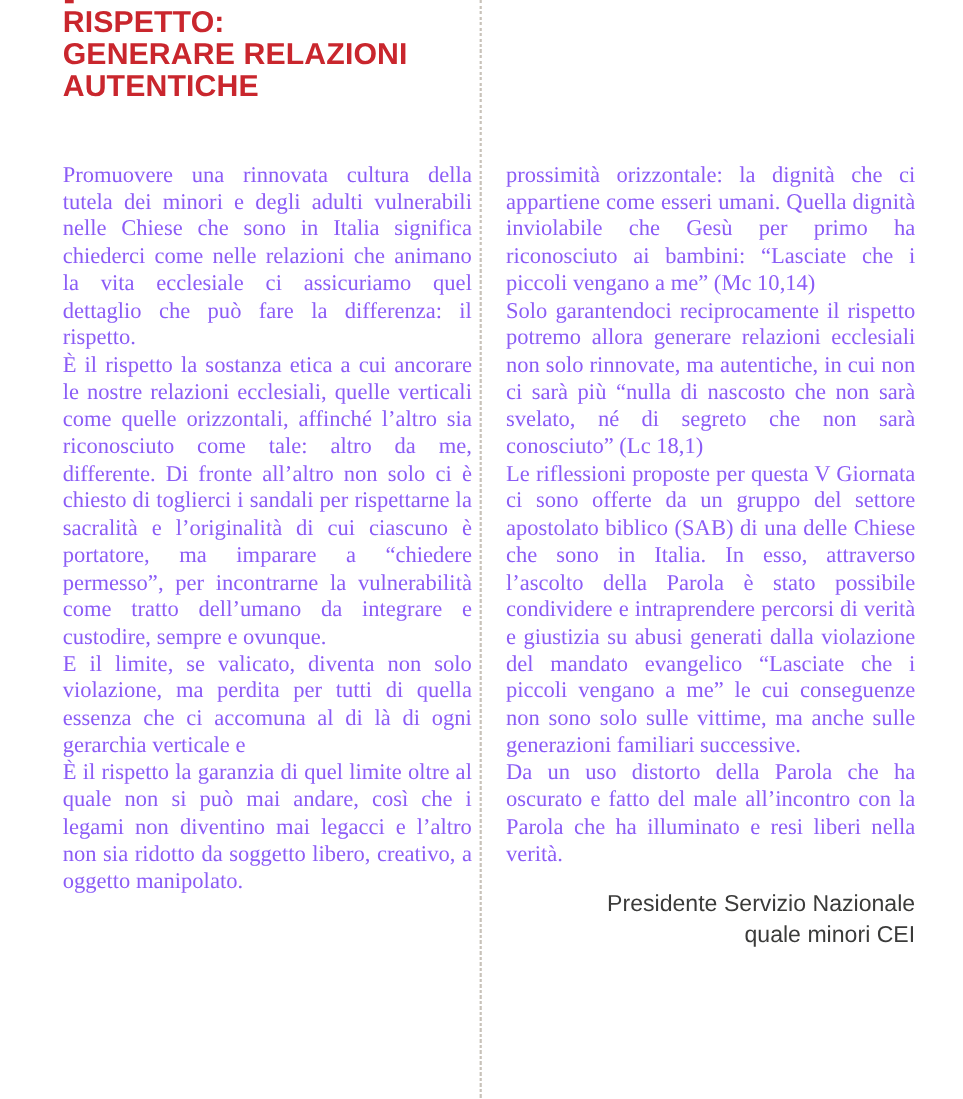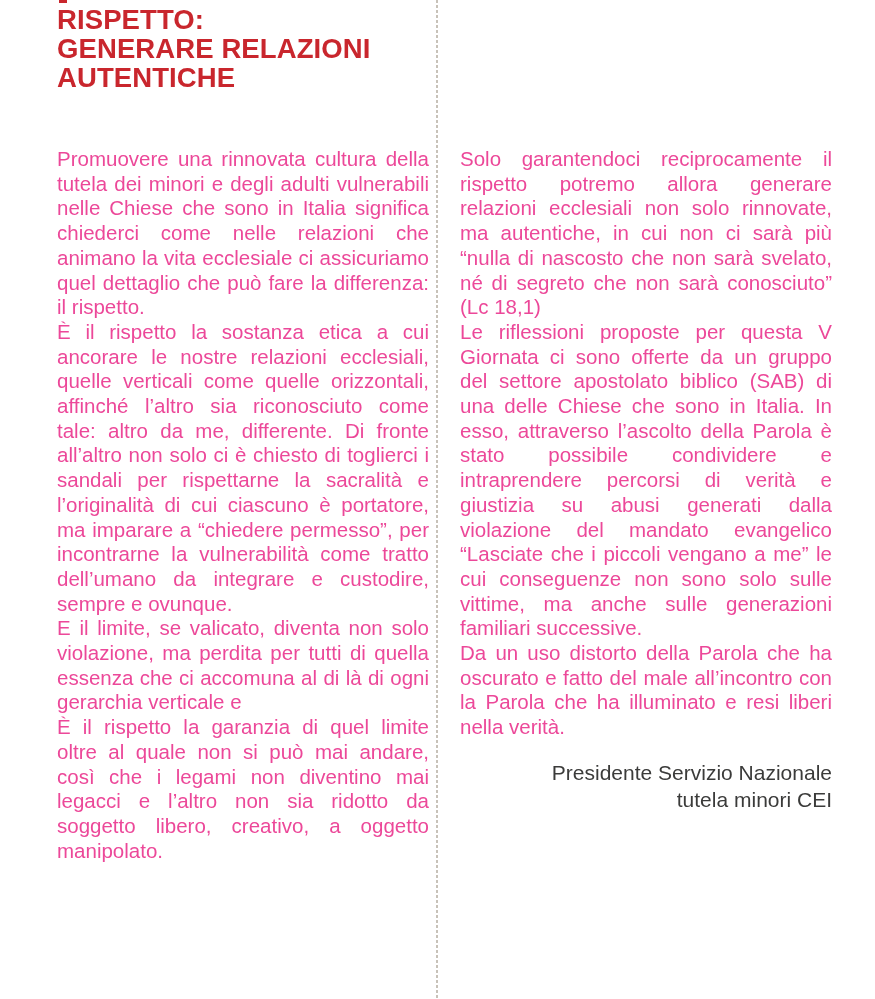--- a/index.html
+++ b/index.html
@@ -64,23 +64,24 @@
   }
   .body-text {
     margin-top: 55px;
   }
   .body-text p,
   .col-right p {
     margin: 0;
     padding: 0;
     font-size: 20.5px;
     line-height: 24.7px;
-    color: #ec4899;
+    color: #8b5cf6;
     text-align: justify;
     hyphens: auto;
+    font-family: Liberation Serif, serif;
     -webkit-hyphens: auto;
   }
   .signature {
     margin-top: 19px;
     text-align: right;
     font-size: 21px;
     line-height: 27.5px;
     color: #3b3b3a;
   }
   .signature .sig-name {
@@ -103,23 +104,24 @@
 AUTENTICHE</h1>
     <div class="body-text">
       <p>Promuovere una rinnovata cultura della tutela dei minori e degli adulti vulnerabili nelle Chiese che sono in Italia significa chiederci come nelle relazioni che animano la vita ecclesiale ci assicuriamo quel dettaglio che può fare la differenza: il rispetto.</p>
       <p>È il rispetto la sostanza etica a cui ancorare le nostre relazioni ecclesiali, quelle verticali come quelle orizzontali, affinché l’altro sia riconosciuto come tale: altro da me, differente. Di fronte all’altro non solo ci è chiesto di toglierci i sandali per rispettarne la sacralità e l’originalità di cui ciascuno è portatore, ma imparare a “chiedere permesso”, per incontrarne la vulnerabilità come tratto dell’umano da integrare e custodire, sempre e ovunque.</p>
       <p>E il limite, se valicato, diventa non solo violazione, ma perdita per tutti di quella essenza che ci accomuna al di là di ogni gerarchia verticale e</p>
       <p>È il rispetto la garanzia di quel limite oltre al quale non si può mai andare, così che i legami non diventino mai legacci e l’altro non sia ridotto da soggetto libero, creativo, a oggetto manipolato.</p>
     </div>
   </div>
 
   <div class="col-right">
+    <p>prossimità orizzontale: la dignità che ci appartiene come esseri umani. Quella dignità inviolabile che Gesù per primo ha riconosciuto ai bambini: “Lasciate che i piccoli vengano a me” (Mc 10,14)</p>
     <p>Solo garantendoci reciprocamente il rispetto potremo allora generare relazioni ecclesiali non solo rinnovate, ma autentiche, in cui non ci sarà più “nulla di nascosto che non sarà svelato, né di segreto che non sarà conosciuto” (Lc 18,1)</p>
     <p>Le riflessioni proposte per questa V Giornata ci sono offerte da un gruppo del settore apostolato biblico (SAB) di una delle Chiese che sono in Italia. In esso, attraverso l’ascolto della Parola è stato possibile condividere e intraprendere percorsi di verità e giustizia su abusi generati dalla violazione del mandato evangelico “Lasciate che i piccoli vengano a me” le cui conseguenze non sono solo sulle vittime, ma anche sulle generazioni familiari successive.</p>
     <p>Da un uso distorto della Parola che ha oscurato e fatto del male all’incontro con la Parola che ha illuminato e resi liberi nella verità.</p>
 
     <div class="signature">
       <div class="sig-role">Presidente Servizio Nazionale</div>
-      <div class="sig-role">tutela minori CEI</div>
+      <div class="sig-role">quale minori CEI</div>
     </div>
   </div>
 
 </div>
 
 </body></html>

